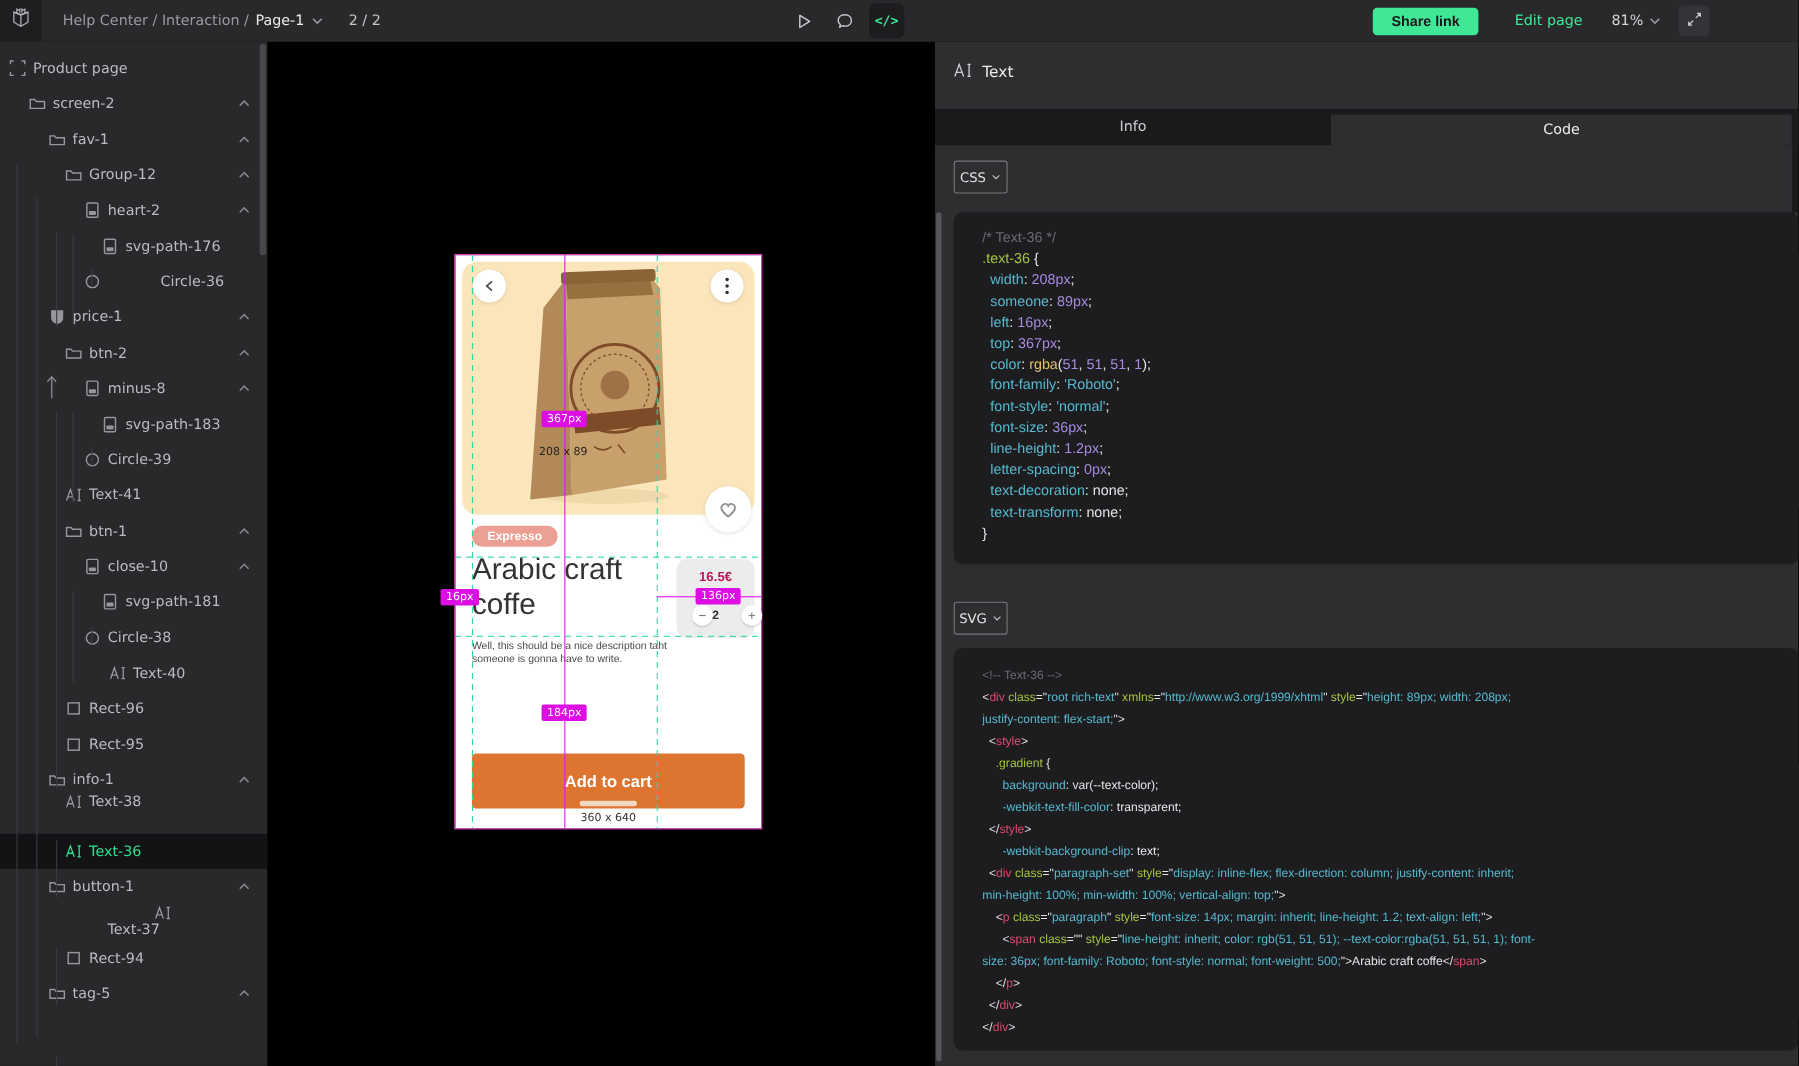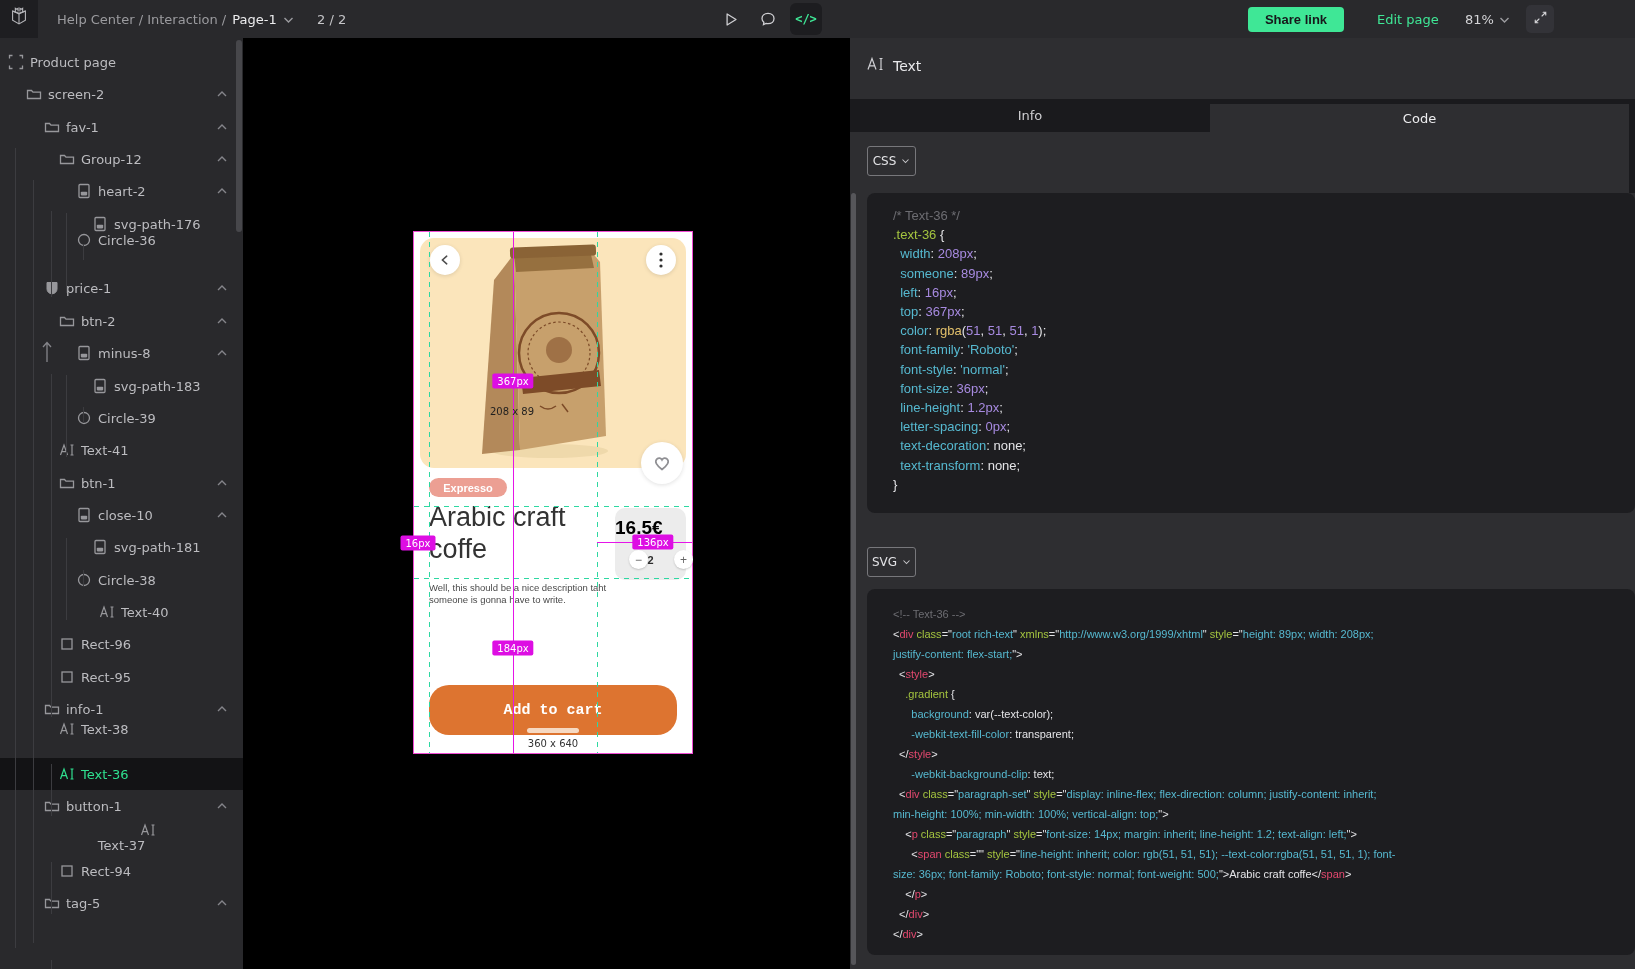--- a/index.html
+++ b/index.html
@@ -38,25 +38,25 @@
   #sb-scroll{position:absolute;left:236px;top:2px;width:6px;height:192px;border-radius:3px;background:#47474b}
 
   
   #canvas{position:absolute;left:243px;top:38px;width:607px;height:931px;background:#000}
   #frame{position:absolute;left:171px;top:194px;width:278px;height:521px;background:#fff;outline:1px solid var(--pink-border)}
   #img-area{position:absolute;left:6px;top:6px;width:266px;height:230px;border-radius:14px;background:var(--peach);overflow:hidden}
   .circ-btn{position:absolute;background:#fff;border-radius:50%;display:flex;align-items:center;justify-content:center;box-shadow:0 1px 4px rgba(0,0,0,.12);cursor:pointer}
   #tag-pill{position:absolute;left:15px;top:246px;width:78px;height:19px;border-radius:10px;background:var(--salmon);color:#fff;font-size:11px;font-weight:600;display:flex;align-items:center;justify-content:center;font-family:"Liberation Sans",sans-serif}
   #prod-title{position:absolute;left:15px;top:269px;width:176px;font-family:"Liberation Sans",sans-serif;font-size:27px;line-height:32px;font-weight:500;color:#333}
   #price-card{position:absolute;left:201px;top:276px;width:71px;height:72px;background:#ececec;border-radius:10px}
-  #price-val{position:absolute;left:0;top:9px;width:100%;font-family:"Liberation Sans",sans-serif;font-size:19px;font-weight:700;color:#000000}
+  #price-val{position:absolute;left:0;top:9px;width:100%;text-align:center;font-family:"Liberation Sans",sans-serif;font-size:12px;font-weight:700;color:#be185d}
   .step-btn{position:absolute;top:42px;width:19px;height:19px;background:#fff;border-radius:50%;box-shadow:0 1px 2px rgba(0,0,0,.18);display:flex;align-items:center;justify-content:center;font-size:12px;color:#666;cursor:pointer;font-family:"Liberation Sans",sans-serif}
   #qty-val{position:absolute;left:0;top:46px;width:100%;text-align:center;font-size:11px;font-weight:700;color:#2d2d2d;font-family:"Liberation Sans",sans-serif}
   #prod-desc{position:absolute;left:15px;top:350px;width:192px;font-family:"Liberation Sans",sans-serif;font-size:9.5px;line-height:12px;color:#4a4a4a}
-  #cta-btn{position:absolute;left:15px;top:453px;width:248px;height:50px;background:var(--orange);border:none;border-radius:20px;color:#fff;font-size:15px;font-weight:700;font-family:Liberation Mono, monospace;cursor:pointer}
+  #cta-btn{position:absolute;left:15px;top:453px;width:248px;height:50px;background:var(--orange);border:none;border-radius:4px;color:#fff;font-size:15px;font-weight:700;font-family:Liberation Sans, sans-serif;cursor:pointer}
   #home-bar{position:absolute;left:113px;top:496px;width:52px;height:5px;border-radius:3px;background:rgba(250,235,220,.85)}
   #frame-size{position:absolute;left:139px;top:505px;transform:translateX(-50%);background:#fff;padding:1px 8px;font-size:10px;color:#333;white-space:nowrap}
   .dash-v{position:absolute;top:194px;width:1px;height:521px;background:repeating-linear-gradient(180deg,var(--teal) 0 5px,transparent 5px 10px);z-index:5}
   .dash-h{position:absolute;left:171px;width:278px;height:1px;background:repeating-linear-gradient(90deg,var(--teal) 0 5px,transparent 5px 10px);z-index:5}
   .mag-v{position:absolute;width:1px;background:var(--magenta);z-index:6}
   .mag-h{position:absolute;height:1px;background:var(--magenta);z-index:6}
   .chip{position:absolute;transform:translate(-50%,-50%);background:var(--magenta-chip);color:#fff;font-size:10px;padding:2px 5px;border-radius:2px;z-index:8;white-space:nowrap}
   #sel-size{position:absolute;left:269px;top:373px;transform:translate(-50%,-50%);font-size:10px;font-weight:500;color:#1f1f1f;z-index:7;white-space:nowrap}
 
   
@@ -188,21 +188,21 @@
         </div>
         <div class="row" style="top: 170px;">
           <span class="ic" style="margin-left: 92px;">
             <svg width="16" height="16" viewBox="0 0 16 16" fill="none" stroke="#97979b" stroke-width="1.3">
               <rect x="3" y="1.5" width="10" height="13" rx="1"></rect>
               <rect x="4.8" y="8.8" width="6.4" height="3.6" rx="0.8" fill="#97979b" stroke="none"></rect>
             </svg>
           </span>
           <span class="lbl">svg-path-176</span>
         </div>
-        <div class="row" style="top: 186px;">
+        <div class="row" style="top: 202px; gap: 48px;">
           <span class="ic" style="margin-left: 76px;">
             <svg width="16" height="16" viewBox="0 0 16 16" fill="none" stroke="#97979b" stroke-width="1.3">
               <circle cx="8" cy="8" r="5.5"></circle>
             </svg>
           </span>
           <span class="lbl">Circle-36</span>
         </div>
         <div class="row" style="top: 234px;">
           <span class="ic" style="margin-left: 44px;">
             <svg width="16" height="16" viewBox="0 0 16 16">

